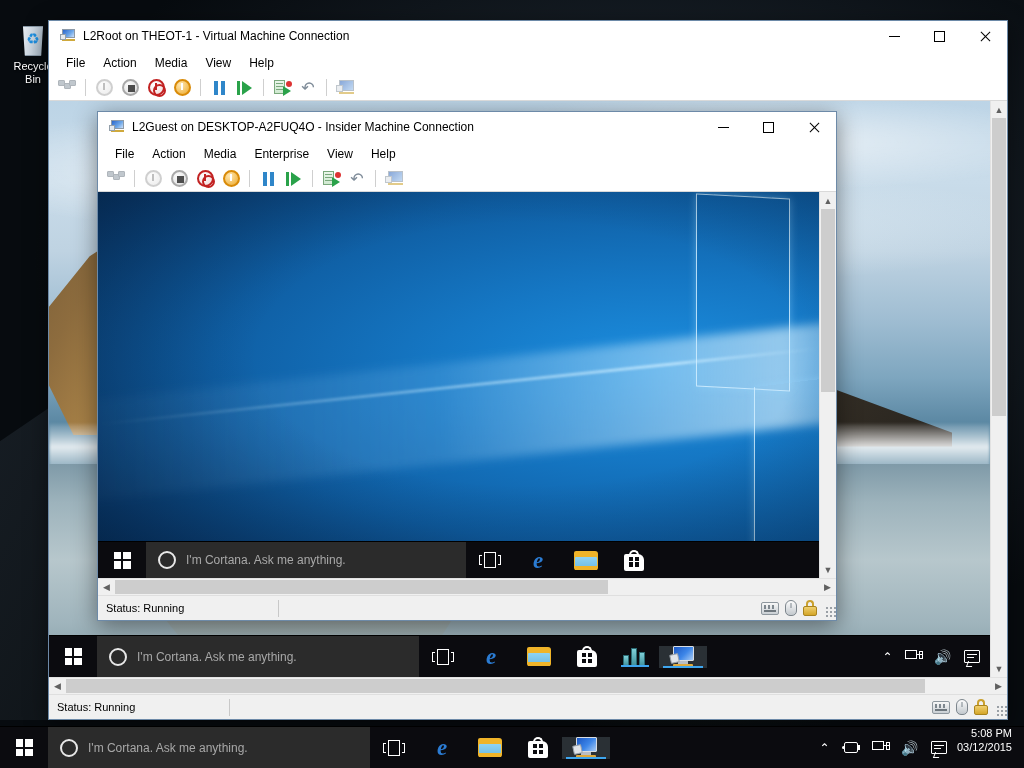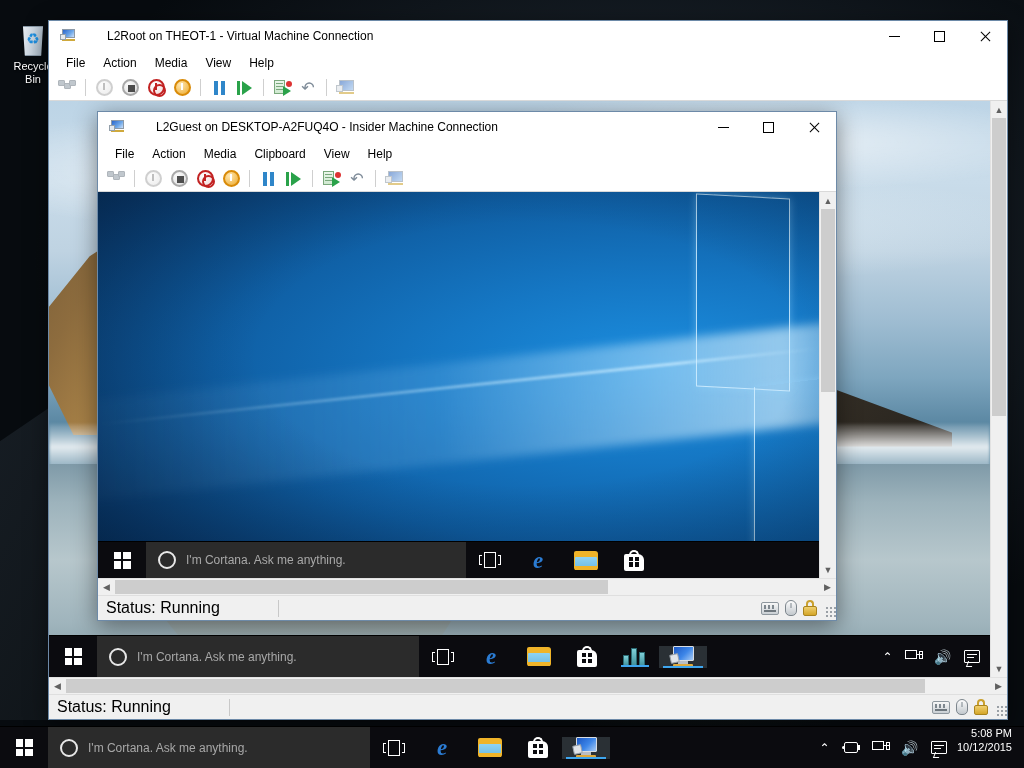--- a/index.html
+++ b/index.html
@@ -163,21 +163,20 @@
     position: absolute;
     background: #f0f0f0;
     border: 1px solid #6d8aa8;
     box-shadow: 0 5px 22px rgba(0,0,0,.45);
     display: flex; flex-direction: column;
     overflow: hidden;
   }
   .vm-title {
     height: 30px; background: #ffffff; display: flex; align-items: center;
     flex: none;
-    gap: 24px;
   }
   .vm-title .ticon {
     width: 16px; height: 14px; margin: 0 7px 0 11px; position: relative; flex:none;
   }
   .vm-title .ticon .s {
     position:absolute; left:2px; top:0; width:13px; height:9px;
     background: linear-gradient(135deg,#2a66cc 0%, #6fa8e8 60%, #cfe2fa 100%);
     border:1px solid #8d9aa8;
   }
   .vm-title .ticon .f {
@@ -351,21 +350,21 @@
   .hsb {
     height: 17px; flex: none; background:#f0f0f0; display:flex; align-items:stretch;
     border-top: 1px solid #e2e2e2;
   }
   .hsb .sb-arrow { width:17px; height:100%; }
   .hsb .sb-track { position:relative; }
   .hsb .sb-thumb { position:absolute; top:1px; bottom:1px; background:#cdcdcd; }
 
   .vm-status {
     height: 25px; background: #f0f0f0; display:flex; align-items:center;
-    border-top: 1px solid #dfdfdf; flex: none; font-size: 16px; color:#000;
+    border-top: 1px solid #dfdfdf; flex: none; font-size: 11px; color:#000;
   }
   .vm-status .stext { padding-left: 8px; width: 180px; }
   .vm-status .sdiv { width:1px; height:17px; background:#c8c8c8; }
   .vm-status .sfill { flex: 1 1 auto; }
   .vm-status .sicons { display:flex; align-items:center; gap:6px; padding-right: 6px; }
   .si-kbd { width:18px; height:13px; background: linear-gradient(180deg,#f7f7f7,#c9cfd4);
      border:1px solid #8e979e; border-radius:2px; position:relative; }
   .si-kbd::after { content:""; position:absolute; left:2px; bottom:2px; right:2px; height:2px; background:#6d767d; }
   .si-kbd::before { content:""; position:absolute; left:2px; top:2px; right:2px; height:4px;
      background: repeating-linear-gradient(90deg,#7e878e 0 2px, transparent 2px 4px); }
@@ -526,21 +525,21 @@
               <div class="tbtn">
                   <span class="cls"></span>
                 </div>
             </div>
           </div>
 
           <div class="vm-menu">
             <span>File</span>
             <span>Action</span>
             <span>Media</span>
-            <span>Clipboard</span>
+            <span>Enterprise</span>
             <span>View</span>
             <span>Help</span>
           </div>
 
           <div class="vm-toolbar">
             <div class="tbi">
               <span class="g-cad">
                   <i class="k1"></i>
                   <i class="k2"></i>
                   <i class="k3"></i>
@@ -871,16 +870,16 @@
           <i class="plg"></i>
         </span>
       <span class="ico-spk">🔊</span>
       <span class="ico-chat">
           <i class="ln" style="top:3px;width:10px"></i>
           <i class="ln" style="top:6px;width:7px"></i>
         </span>
     </div>
     <div class="tb-clock">
       <div>5:08 PM</div>
-      <div>10/12/2015</div>
+      <div>03/12/2015</div>
     </div>
   </div>
 </div>
 
 </body></html>

